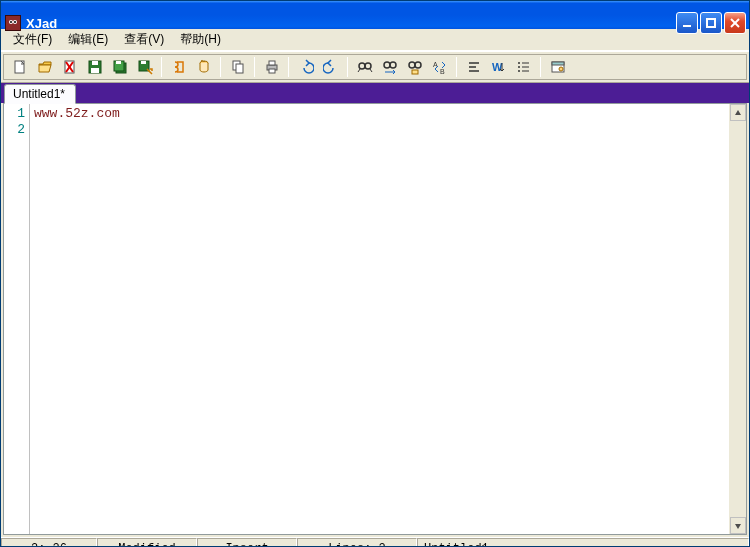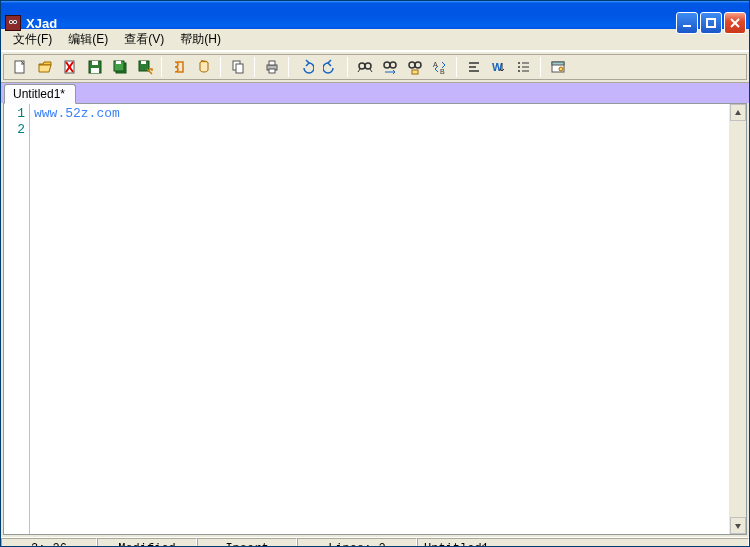--- a/index.html
+++ b/index.html
@@ -59,21 +59,21 @@
   }
   .tb-btn {
     width:23px;height:22px; display:flex;align-items:center;justify-content:center;
     cursor:default;
   }
   .tb-sep { width:1px;height:20px;background:#aca899;margin:0 3px; border-right:1px solid #fff;}
   .tb-btn svg { width:16px;height:16px; }
 
   
   .tabbar {
-    height:20px; padding: 0 3px; background:#c4b5fd;
+    height:20px; padding: 0 3px; background:#4c1d95;
     display:flex; align-items:center;
   }
   .tab {
     padding:2px 10px 2px 8px; font-size:12px;
     border:1px solid #919b9c; border-bottom:1px solid #fcfcfe;
     background:#fcfcfe;
     border-radius: 3px 3px 0 0;
     position:relative; top:1px;
   }
 
@@ -87,21 +87,21 @@
   .gutter {
     width:26px; background:#fff;
     text-align:right; padding:2px 4px 0 0;
     font-family: "Courier New", monospace; font-size:13px;
     color:#008080; border-right:1px solid #c0c0c0;
   }
   .gutter div { height:16px; line-height:16px; }
   .code {
     flex:1; padding:2px 16px 0 4px;
     font-family: "SimSun","Courier New", monospace; font-size:13px;
-    color:#3b82f6; position:relative;
+    color:#7f1d1d; position:relative;
   }
   .code .line { height:16px; line-height:16px; white-space:pre; }
   .caret { display:inline-block;width:1px;height:14px;background:#000;vertical-align:middle;margin-left:0px; }
   .vscroll {
     width:17px;background:#ece9d8;border-left:1px solid #ece9d8;
     display:flex;flex-direction:column;justify-content:space-between;
   }
   .vscroll .arrow {
     height:17px;background:#ece9d8;
     display:flex;align-items:center;justify-content:center;

